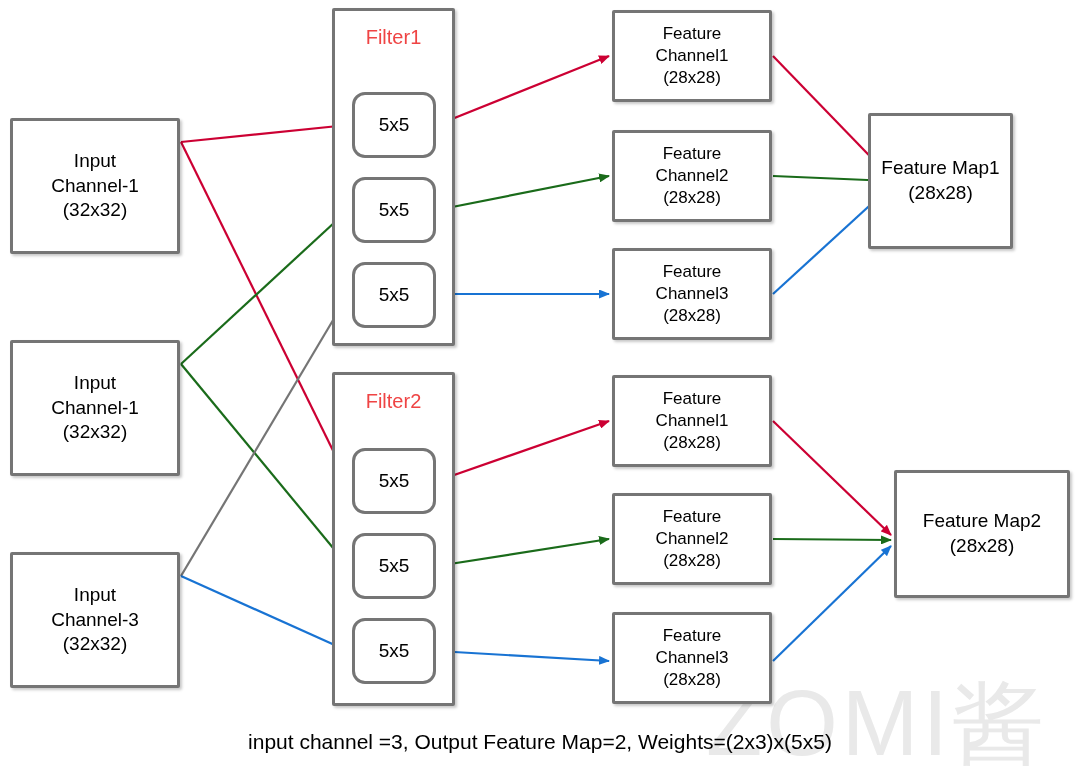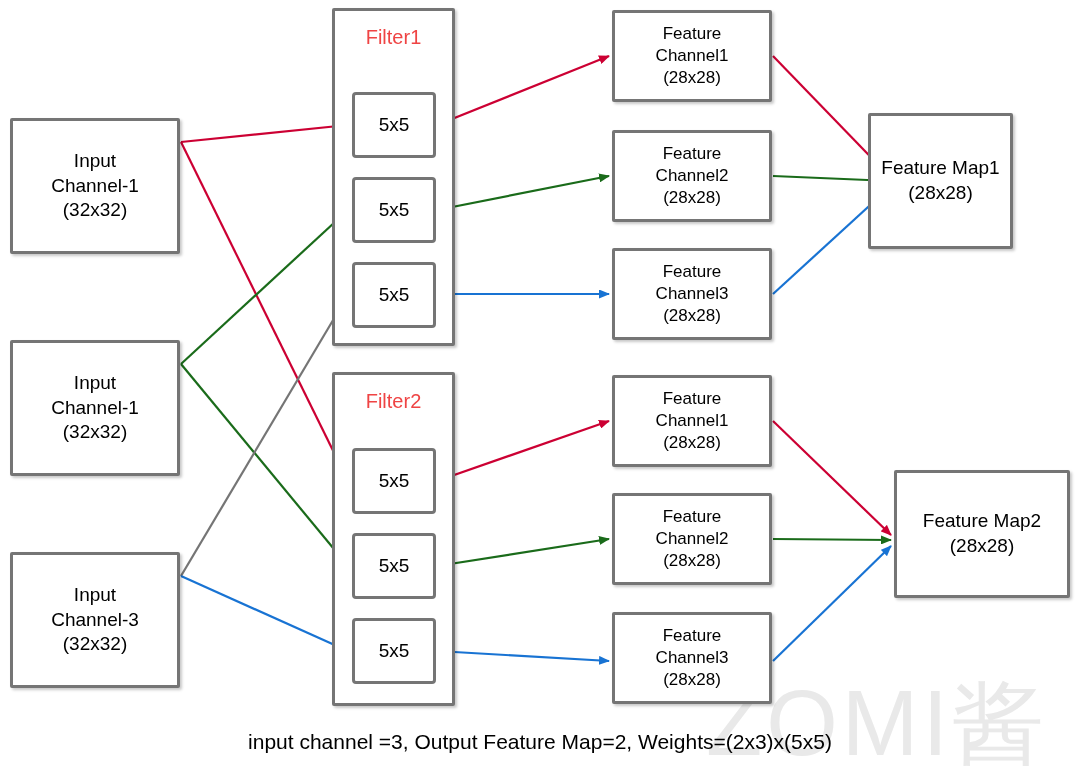--- a/index.html
+++ b/index.html
@@ -47,21 +47,21 @@
     left:0;right:0;
     text-align:center;
     font-size:20px;
     color:#ef4444;
   }
   .kernel{
     position:absolute;
     box-sizing:border-box;
     background:#ffffff;
     border:3px solid #757575;
-    border-radius:4px;
+    border-radius:13px;
     display:flex;align-items:center;justify-content:center;
     font-size:19px;color:#000;
     z-index:4;
   }
 
   .caption{
     position:absolute;
     left:0;right:0;
     text-align:center;
     font-size:21px;

